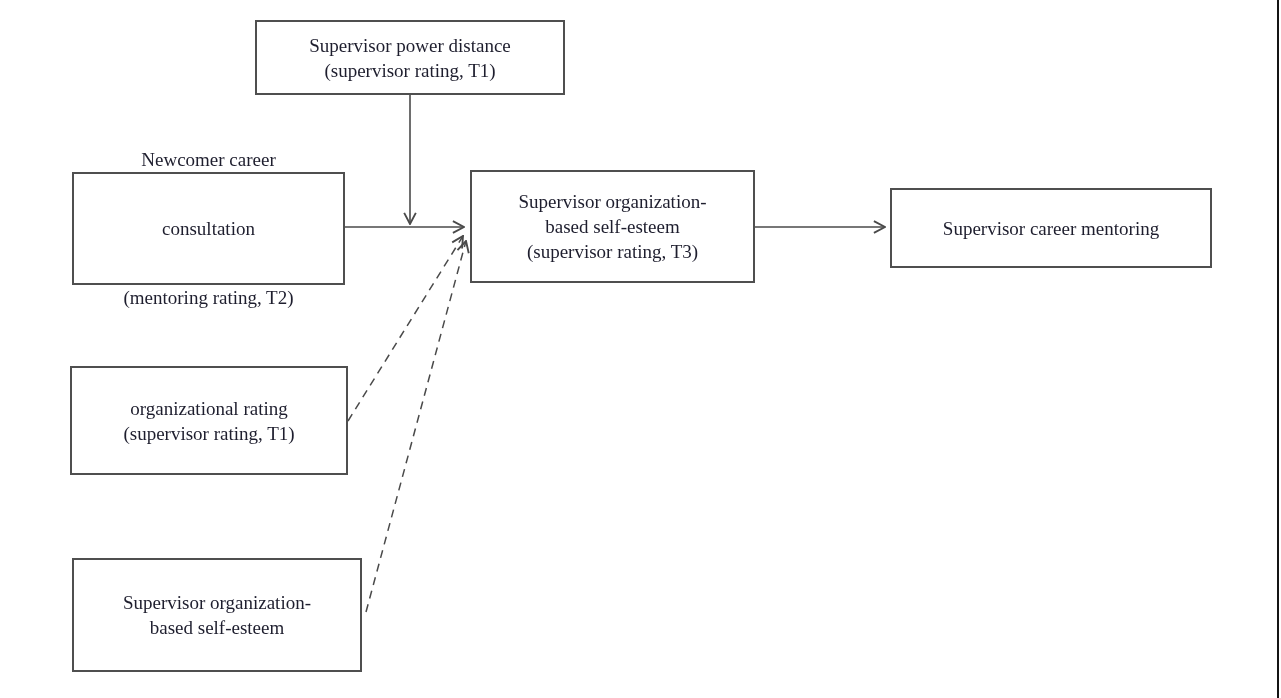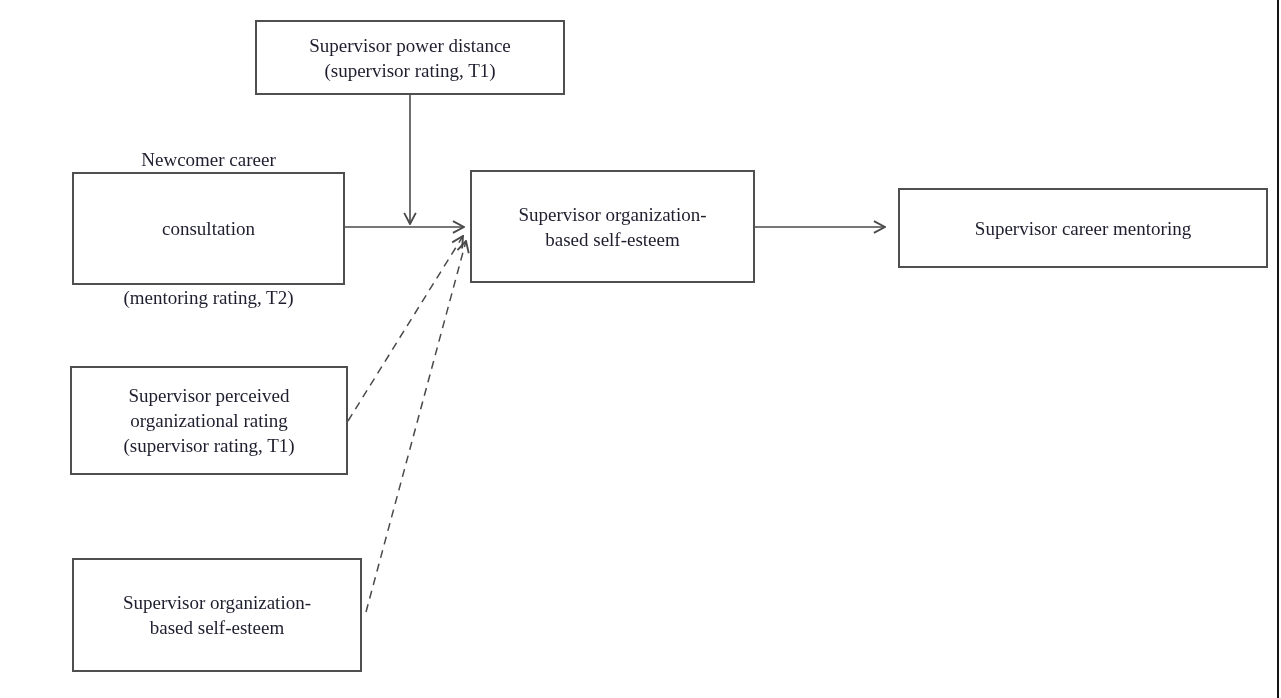--- a/index.html
+++ b/index.html
@@ -52,28 +52,28 @@
 
   <div class="box" style="left:72px; top:172px; width:273px; height:113px;gap:44px;">
     <span class="ln">Newcomer career</span>
     <span class="ln">consultation</span>
     <span class="ln">(mentoring rating, T2)</span>
   </div>
 
   <div class="box" style="left:470px; top:170px; width:285px; height:113px;">
     <span class="ln">Supervisor organization-</span>
     <span class="ln">based self-esteem</span>
+    <span class="ln">(supervisor rating, T3)</span>
   </div>
 
-  <div class="box" style="left:890px; top:188px; width:370px; height:80px;margin-left:8px;">
+  <div class="box" style="left:890px; top:188px; width:322px; height:80px;">
     <span class="ln">Supervisor career mentoring</span>
   </div>
 
   <div class="box" style="left:70px; top:366px; width:278px; height:109px;">
-    <span class="ln">Supervisor perceived</span>
     <span class="ln">organizational rating</span>
     <span class="ln">(supervisor rating, T1)</span>
   </div>
 
   <div class="box" style="left:72px; top:558px; width:290px; height:114px;">
     <span class="ln">Supervisor organization-</span>
     <span class="ln">based self-esteem</span>
   </div>
 
   <div class="page-edge"></div>

